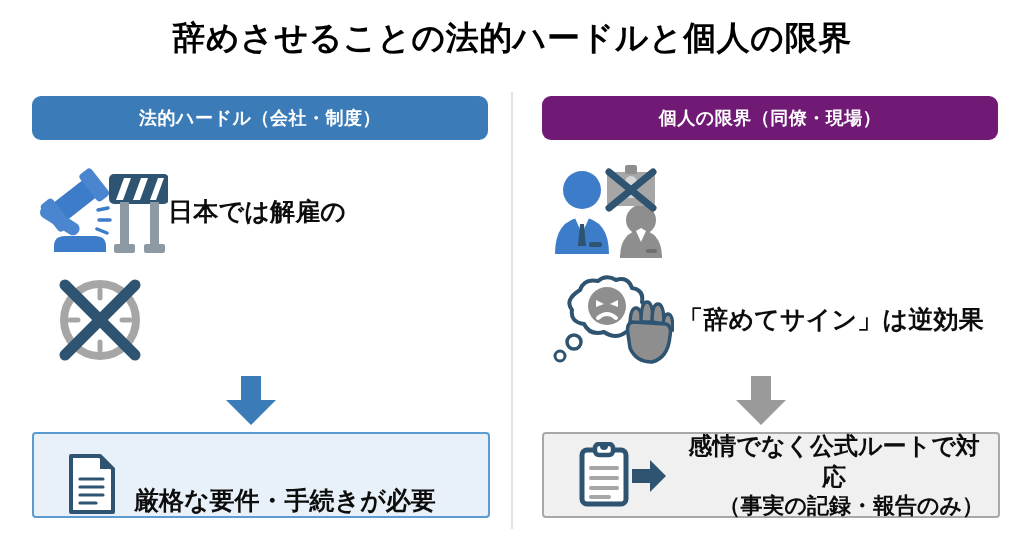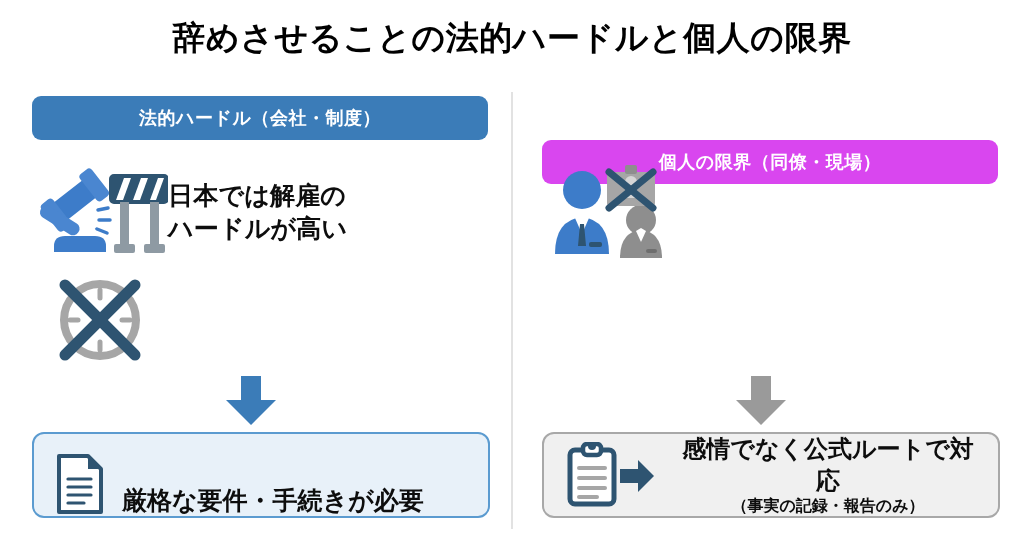--- a/index.html
+++ b/index.html
@@ -74,21 +74,21 @@
     display: flex;
     align-items: center;
     justify-content: center;
     color: #ffffff;
     font-size: 18px;
     font-weight: bold;
     letter-spacing: 0.5px;
     box-sizing: border-box;
   }
   .col-header.blue { background: #3b7cb8; }
-  .col-header.gray { background: #d946ef; margin-top: 44px; }
+  .col-header.gray { background: #701a75; }
 
   
   .point {
     position: absolute;
     left: 12px;
     width: 460px;
     display: flex;
     align-items: center;
   }
   .point.p1 { top: 72px;  height: 100px; }
@@ -121,25 +121,25 @@
   }
   .arrow svg { display: block; }
 
   
   .conclusion {
     position: absolute;
     top: 342px;
     left: 12px;
     width: 458px;
     height: 86px;
-    border-radius: 12px;
+    border-radius: 4px;
     box-sizing: border-box;
     display: flex;
     align-items: center;
-    padding-left: 18px;
+    padding-left: 30px;
   }
   .conclusion.blue {
     background: #e8f1f9;
     border: 2px solid #5b9bd0;
     align-items: flex-end;
   }
   .conclusion.gray {
     background: #f0f0f0;
     border: 2px solid #a8a8a8;
   }
@@ -161,21 +161,22 @@
     line-height: 1.3;
   }
   .conclusion.gray .conclusion-text {
     font-size: 24px;
     text-align: center;
     flex: 1 1 auto;
     margin-right: 14px;
   }
   .conclusion-text .sub {
     display: block;
-    font-size: 16px;
+    font-size: 22px;
+    text-align: right;
   }
 </style>
 </head>
 <body>
 
 <div class="page">
 
   <div class="title">辞めさせることの法的ハードルと個人の限界</div>
 
   <div class="divider"></div>
@@ -217,21 +218,20 @@
             <g fill="#8e9aa3">
               <rect x="88" y="38" width="9" height="42"></rect>
               <rect x="82" y="80" width="21" height="9" rx="2"></rect>
               <rect x="118" y="38" width="9" height="42"></rect>
               <rect x="112" y="80" width="21" height="9" rx="2"></rect>
             </g>
           </svg>
         </div>
         <div class="point-text">
           <span>日本では解雇の</span><br>
-          <span>ハードルが高い</span>
         </div>
       </div>
 
       <div class="point p2">
         <div class="point-icon">
           <svg width="100" height="92" viewBox="0 0 100 92" aria-hidden="true">
             <circle cx="50" cy="46" r="36" fill="none" stroke="#a6a6a6" stroke-width="8"></circle>
             <g stroke="#a6a6a6" stroke-width="5" stroke-linecap="round">
               <line x1="50" y1="16" x2="50" y2="24"></line>
               <line x1="50" y1="68" x2="50" y2="76"></line>
@@ -295,20 +295,50 @@
             <rect x="80" y="3" width="12" height="9" rx="2" fill="#8e8e8e"></rect>
 
             <g stroke="#2e5471" stroke-width="7" stroke-linecap="round">
               <line x1="64" y1="10" x2="108" y2="46"></line>
               <line x1="108" y1="10" x2="64" y2="46"></line>
             </g>
           </svg>
         </div>
       </div>
 
+      <div class="point p2">
+        <div class="point-icon">
+          <svg width="128" height="92" viewBox="0 0 128 92" aria-hidden="true">
+
+            <path d="M34 16 Q38 4 52 7 Q60 0 70 6 Q82 2 86 14 Q98 16 96 28
+                     Q104 36 94 46 Q94 58 80 58 Q70 66 58 58 Q44 62 38 50
+                     Q24 48 26 36 Q18 26 34 16 Z" fill="#ffffff" stroke="#2e5471" stroke-width="4" stroke-linejoin="round"></path>
+
+            <circle cx="61" cy="32" r="19" fill="#8e8e8e"></circle>
+            <g fill="#ffffff">
+              <path d="M50 26 L58 30 L50 33 Z"></path>
+              <path d="M72 26 L64 30 L72 33 Z"></path>
+            </g>
+            <path d="M52 44 Q61 36 70 44" fill="none" stroke="#ffffff" stroke-width="4" stroke-linecap="round"></path>
+
+            <circle cx="28" cy="68" r="7" fill="#ffffff" stroke="#2e5471" stroke-width="3.5"></circle>
+            <circle cx="14" cy="82" r="5" fill="#ffffff" stroke="#2e5471" stroke-width="3"></circle>
+
+            <g fill="#8e8e8e" stroke="#2e5471" stroke-width="3.5" stroke-linejoin="round">
+              <path d="M84 52 Q84 34 90 34 Q96 34 96 52 Z"></path>
+              <path d="M95 48 Q95 28 101 28 Q107 28 107 48 Z"></path>
+              <path d="M106 48 Q106 30 112 30 Q118 30 118 50 Z"></path>
+              <path d="M117 54 Q117 40 122 40 Q127 40 127 56 Z"></path>
+              <path d="M82 60 Q80 50 86 48 L120 50 Q126 52 124 62
+                       Q122 84 106 88 Q90 88 84 74 Z"></path>
+            </g>
+          </svg>
+        </div>
+        <div class="point-text">「辞めてサイン」は逆効果</div>
+      </div>
 
       <div class="arrow">
         <svg width="54" height="50" viewBox="0 0 54 50" aria-hidden="true">
           <polygon points="17,0 37,0 37,24 52,24 27,49 2,24 17,24" fill="#9a9a9a"></polygon>
         </svg>
       </div>
 
       <div class="conclusion gray">
         <div class="conclusion-icon">
           <svg width="92" height="66" viewBox="0 0 92 66" aria-hidden="true">

